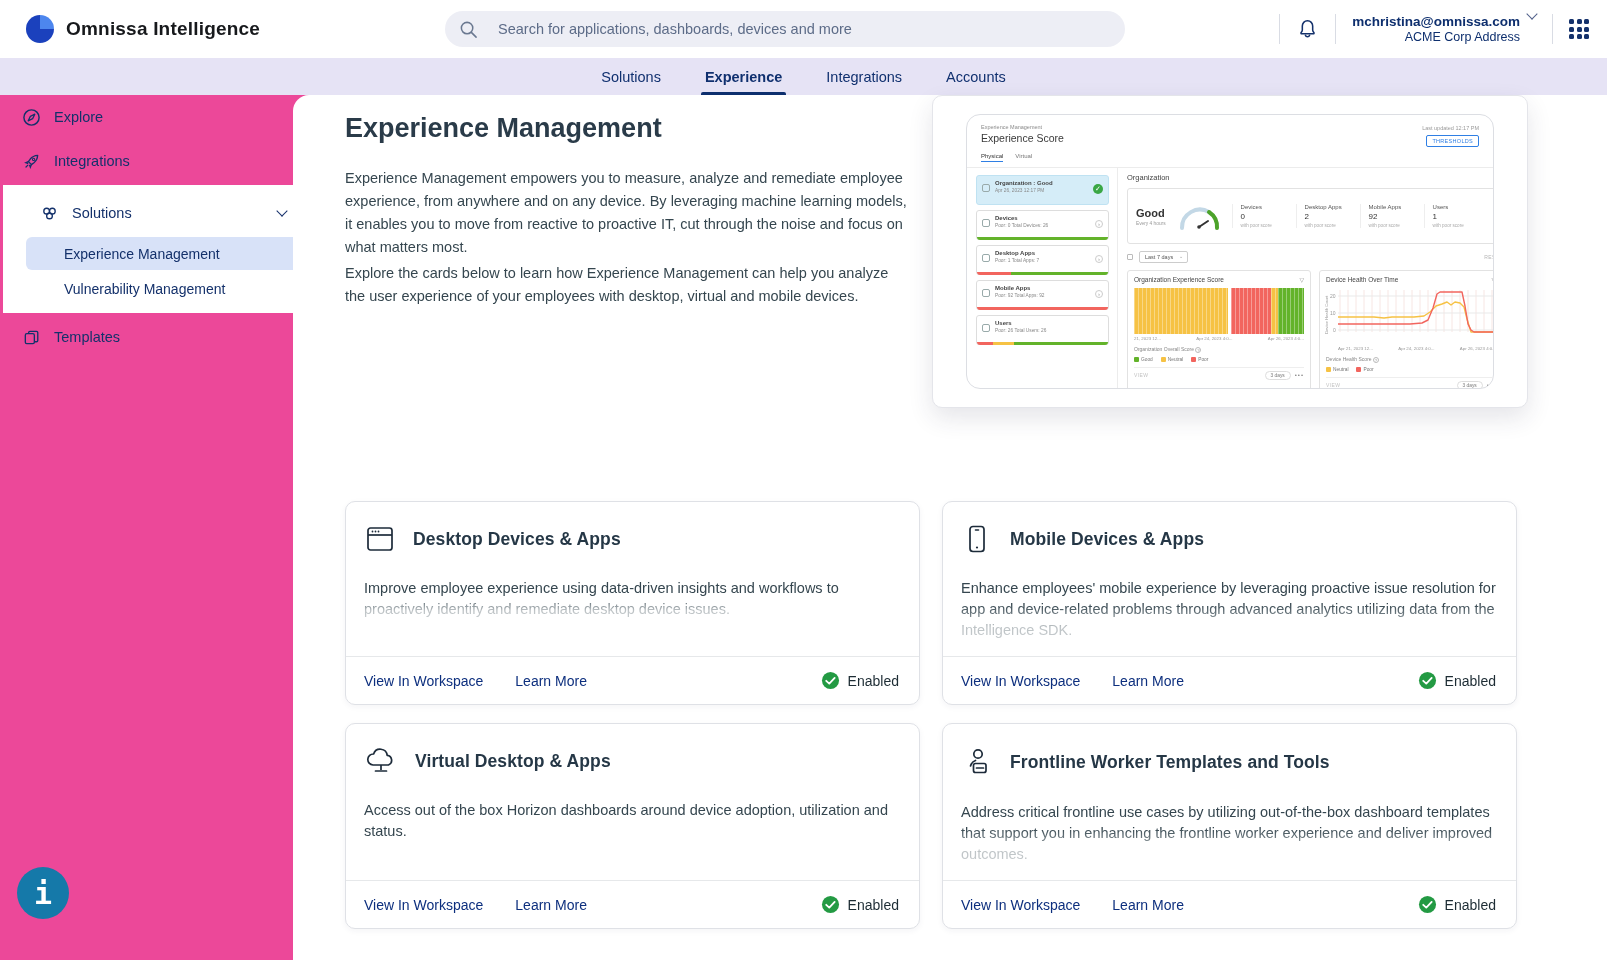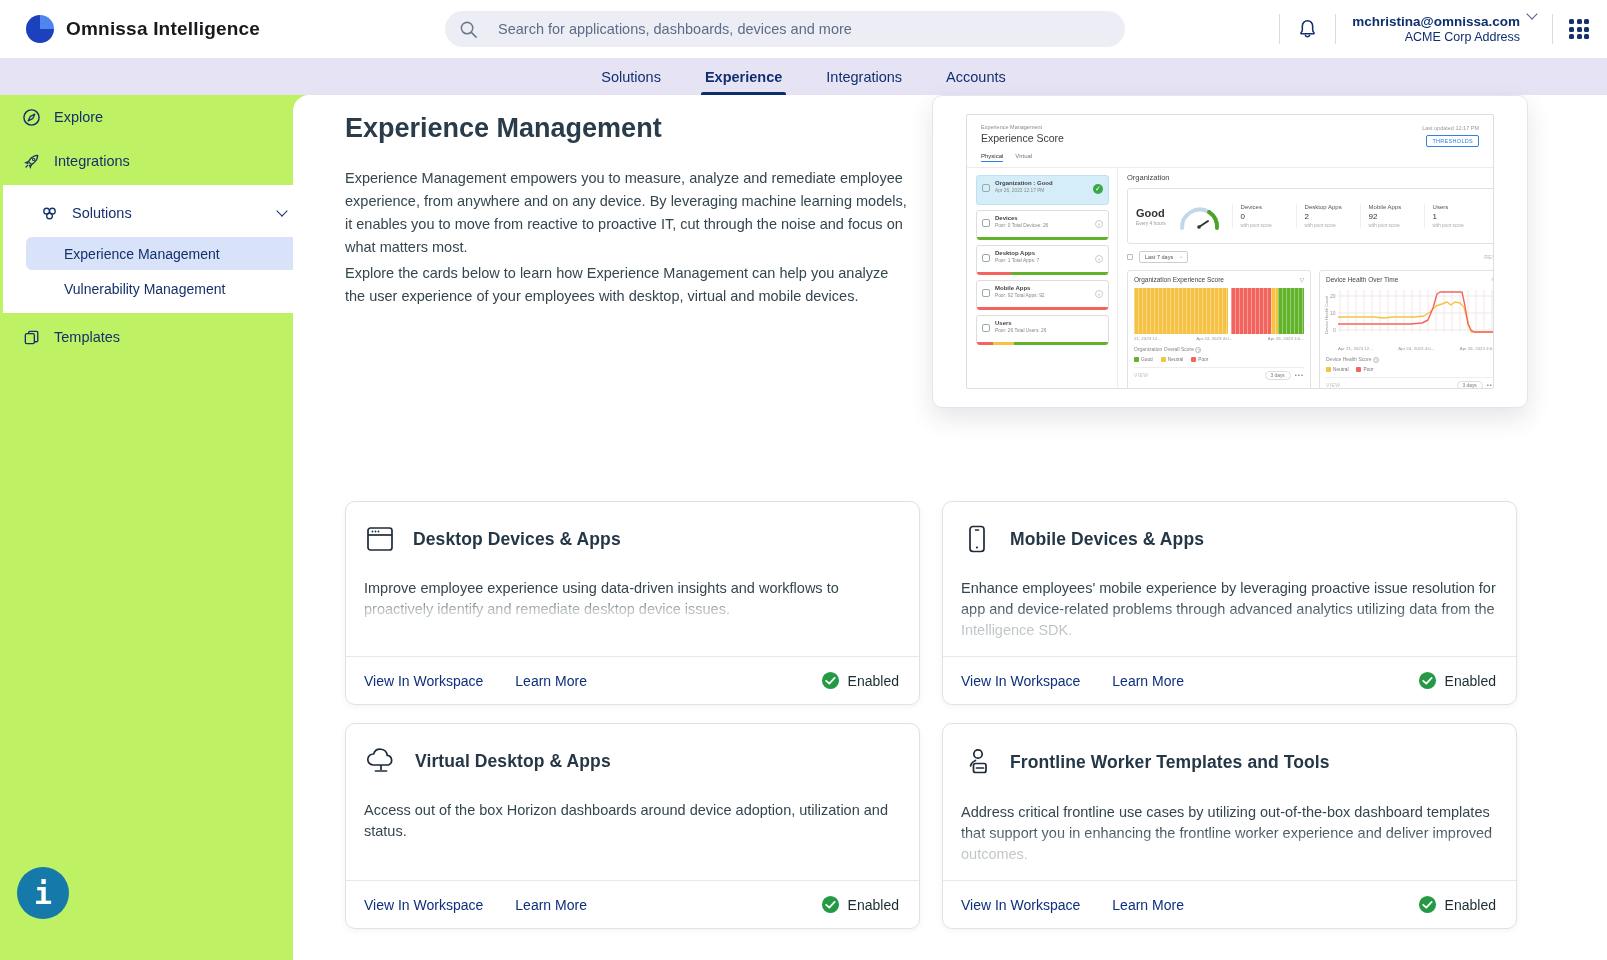--- a/index.html
+++ b/index.html
@@ -38,21 +38,21 @@
   .tabbar { position:absolute; left:0; top:58px; width:1607px; height:37px; background:#e6e3f5;
     display:flex; justify-content:center; gap:40px; }
   .tab { position:relative; height:37px; display:flex; align-items:center; font-size:14.5px;
     color:#10306f; font-weight:500; cursor:pointer; padding:0 2px; background:none; border:none;
     font-family:inherit; }
   .tab.active { font-weight:700; }
   .tab.active::after { content:""; position:absolute; left:-2px; right:-2px; bottom:0; height:3px;
     background:#0d2f6e; border-radius:2px 2px 0 0; }
 
   
-  .sidebar { position:absolute; left:0; top:95px; width:326px; height:865px; background:#bef264; }
+  .sidebar { position:absolute; left:0; top:95px; width:326px; height:865px; background:#ec4899; }
   .side-item { display:flex; align-items:center; gap:13px; height:44px; padding:0 22px;
     font-size:14.5px; font-weight:500; color:#14316b; cursor:pointer; }
   .side-item .grow { flex:1; }
   .solutions-card { background:#fff; border-radius:0; margin:2px 3px; padding:6px 15px; }
   .sub-item { display:flex; align-items:center; height:33px; margin:2px 8px; padding-left:38px;
     border-radius:6px; font-size:14px; font-weight:500; color:#14316b; cursor:pointer; }
   .sub-item.selected { background:#d8e2f8; }
   .info-fab { position:absolute; left:17px; top:772px; width:52px; height:52px; border-radius:50%;
     background:#1579a9; color:#fff; border:none; cursor:pointer; font-size:30px; font-weight:700;
     font-family:"DejaVu Sans Mono", monospace; }
@@ -66,21 +66,21 @@
   .intro-p { position:absolute; left:52px; width:562px; font-size:14.5px; line-height:1.58;
     color:#35464f; }
   .intro-p.p1 { top:72px; }
   .intro-p.p2 { top:167px; }
 
   
   .preview { position:absolute; left:639px; top:0; width:596px; height:313px; background:#fff;
     border:1px solid #e4e5ea; border-radius:10px; box-shadow:0 10px 24px rgba(40,40,70,.12);
     display:flex; align-items:center; justify-content:center; }
   .shot { position:relative; width:528px; height:275px; background:#fff; border:1px solid #dcdee3;
-    border-radius:2px; overflow:hidden; color:#333; }
+    border-radius:14px; overflow:hidden; color:#333; }
   .shot-applabel { position:absolute; left:14px; top:9px; font-size:5.5px; color:#8a8a8a; }
   .shot-title { position:absolute; left:14px; top:17px; font-size:10.5px; color:#3a3a3a; }
   .shot-updated { position:absolute; right:14px; top:10px; font-size:5.5px; color:#9a9a9a; }
   .shot-thr { position:absolute; right:14px; top:20px; font-size:5.5px; color:#2f7fe4;
     border:1px solid #2f7fe4; border-radius:2px; padding:2px 5px; background:#fff; letter-spacing:.3px; }
   .shot-tabs { position:absolute; left:14px; top:38px; display:flex; gap:12px; font-size:6px; color:#777; }
   .shot-tab.active { color:#333; border-bottom:1.5px solid #2f7fe4; padding-bottom:2px; }
   .shot-hdiv { position:absolute; left:0; right:0; top:52px; height:1px; background:#ececec; }
   .shot-vdiv { position:absolute; left:150px; top:52px; bottom:0; width:1px; background:#ececec; }
   .shot-side { position:absolute; left:9px; top:60px; width:133px; display:flex; flex-direction:column; gap:5px; }

